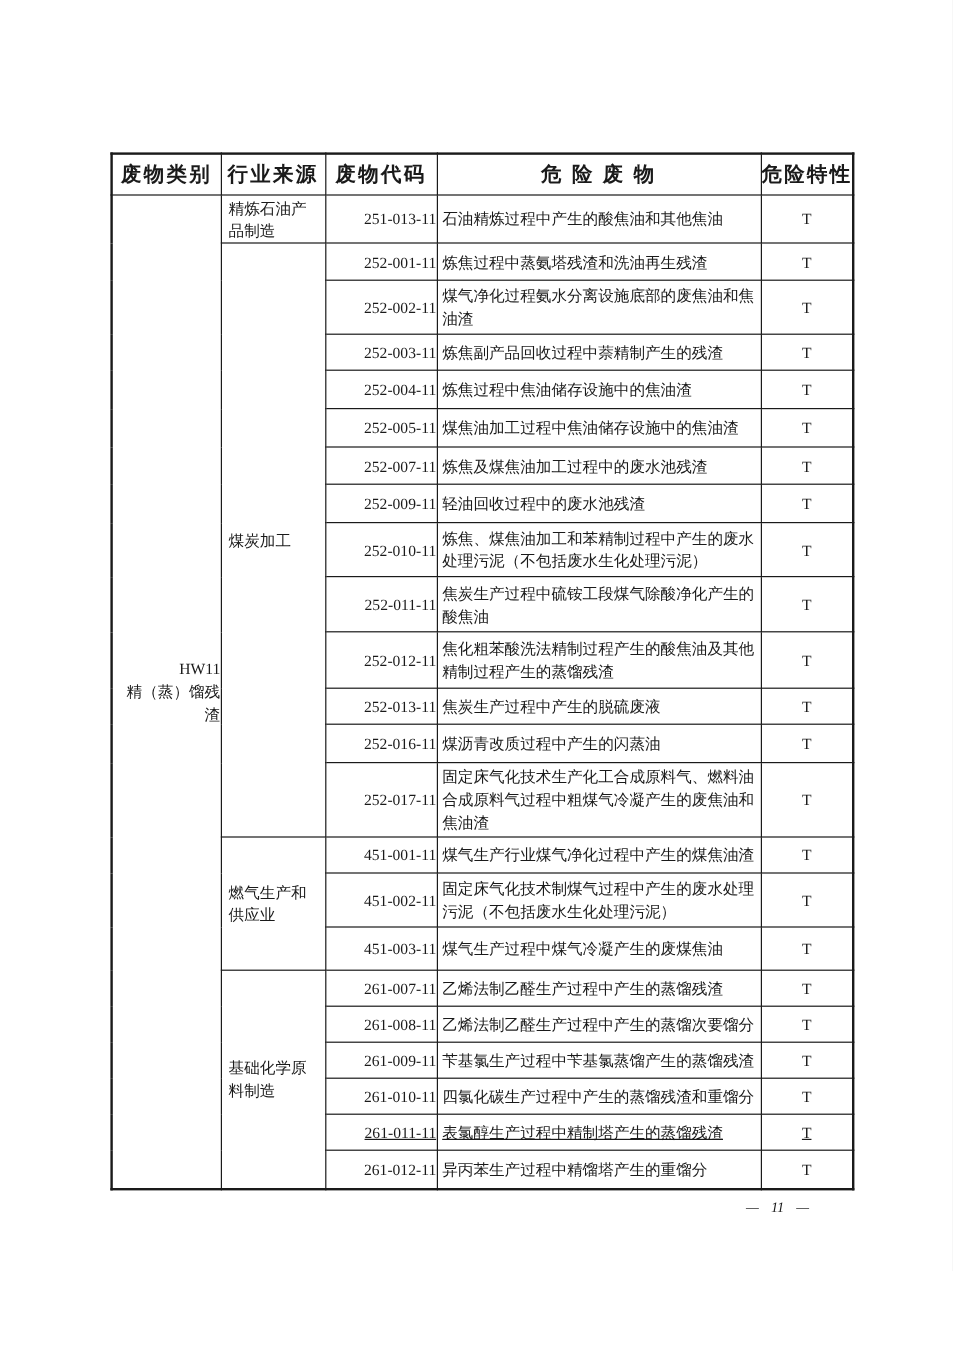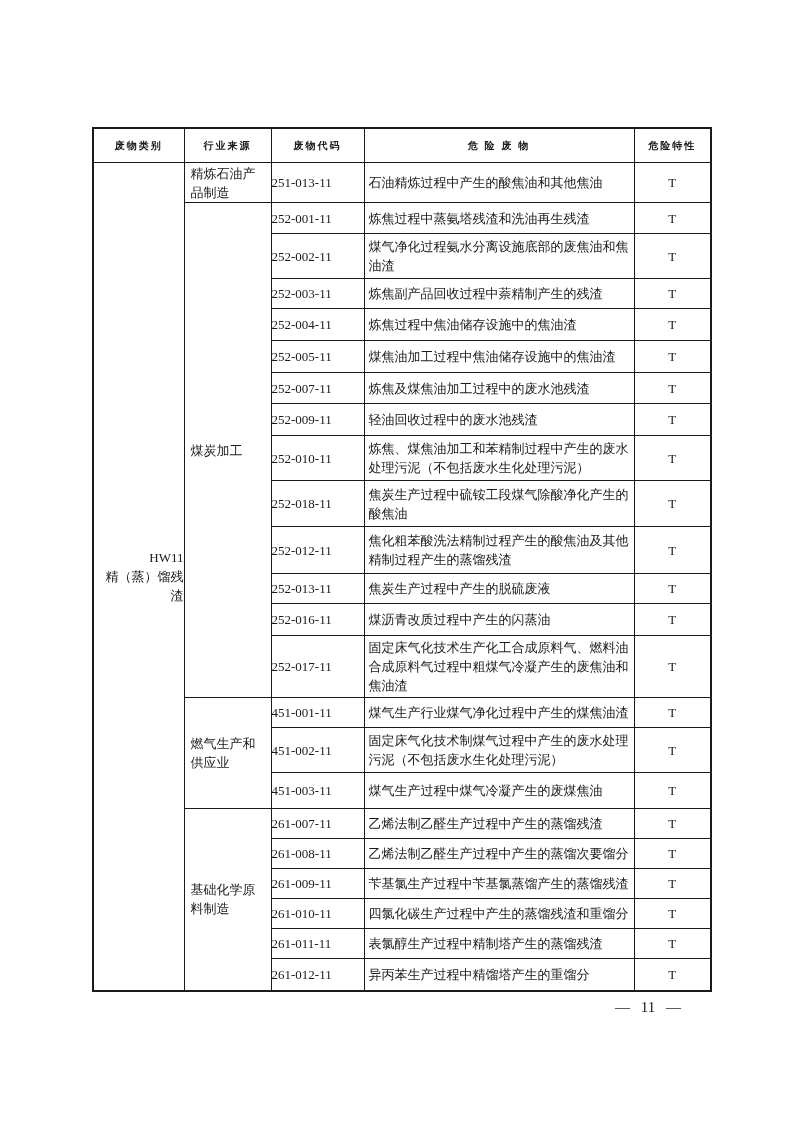--- a/index.html
+++ b/index.html
@@ -20,21 +20,21 @@
     table-layout:fixed;
     border:2px solid #1a1a1a;
   }
   table.waste th, table.waste td {
     border:1px solid #1a1a1a;
     overflow:hidden;
   }
   table.waste th {
     font-family:"Liberation Sans","DejaVu Sans",sans-serif;
     font-weight:bold;
-    font-size:10px;
+    font-size:17px;
     letter-spacing:2px;
     height:33px;
     text-align:center;
     vertical-align:middle;
     padding:0;
     white-space:nowrap;
   }
   table.waste td {
     font-size:13px;
     line-height:19px;
@@ -44,43 +44,44 @@
     text-align:right;
     font-size:12.5px;
     padding:0;
     line-height:18px;
   }
   td.ind {
     padding:0 6px;
     font-size:13.5px;
   }
   td.code {
-    text-align:left;
+    text-align:right;
     font-size:13.5px;
     padding:0;
     white-space:nowrap;
   }
   td.waste {
     text-align:left;
     padding:2px 3px 2px 4px;
   }
   td.haz {
     text-align:center;
     font-size:13.5px;
   }
   .pagenum {
     position:absolute;
     top:999px;
     left:598px;
     width:100px;
     height:20px;
     text-align:center;
-    font-size:15px;
+    font-size:12px;
     word-spacing:7px;
     color:#1a1a1a;
+    font-style:italic;
   }
 </style>
 </head>
 <body>
 
 <div class="page">
 
   <table class="waste">
     <colgroup>
       <col style="width:91px">
@@ -144,21 +145,21 @@
           <td class="code">252-009-11</td>
           <td class="waste">轻油回收过程中的废水池残渣</td>
           <td class="haz">T</td>
         </tr>
         <tr style="height: 45px;">
           <td class="code">252-010-11</td>
           <td class="waste">炼焦、煤焦油加工和苯精制过程中产生的废水处理污泥（不包括废水生化处理污泥）</td>
           <td class="haz">T</td>
         </tr>
         <tr style="height: 46px;">
-          <td class="code">252-018-11</td>
+          <td class="code">252-011-11</td>
           <td class="waste">焦炭生产过程中硫铵工段煤气除酸净化产生的酸焦油</td>
           <td class="haz">T</td>
         </tr>
         <tr style="height: 47px; margin-top: 37px;">
           <td class="code">252-012-11</td>
           <td class="waste">焦化粗苯酸洗法精制过程产生的酸焦油及其他精制过程产生的蒸馏残渣</td>
           <td class="haz">T</td>
         </tr>
         <tr style="height: 30px;">
           <td class="code">252-013-11</td>
@@ -205,21 +206,21 @@
         <tr style="height: 30px;">
           <td class="code">261-009-11</td>
           <td class="waste">苄基氯生产过程中苄基氯蒸馏产生的蒸馏残渣</td>
           <td class="haz">T</td>
         </tr>
         <tr style="height: 30px;">
           <td class="code">261-010-11</td>
           <td class="waste">四氯化碳生产过程中产生的蒸馏残渣和重馏分</td>
           <td class="haz">T</td>
         </tr>
-        <tr style="height: 30px;">
+        <tr style="height: 30px; text-decoration: underline;">
           <td class="code">261-011-11</td>
           <td class="waste">表氯醇生产过程中精制塔产生的蒸馏残渣</td>
           <td class="haz">T</td>
         </tr>
         <tr style="height: 32px;">
           <td class="code">261-012-11</td>
           <td class="waste">异丙苯生产过程中精馏塔产生的重馏分</td>
           <td class="haz">T</td>
         </tr>
       </tbody>

